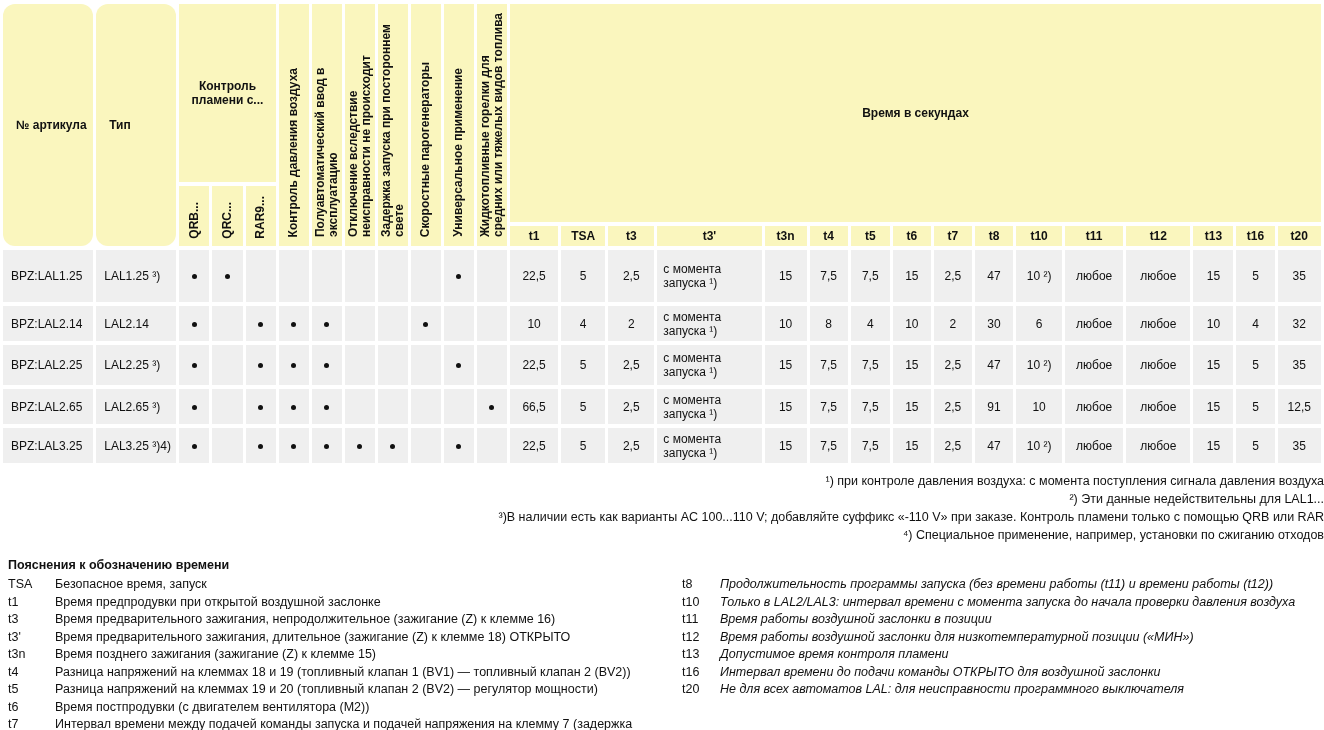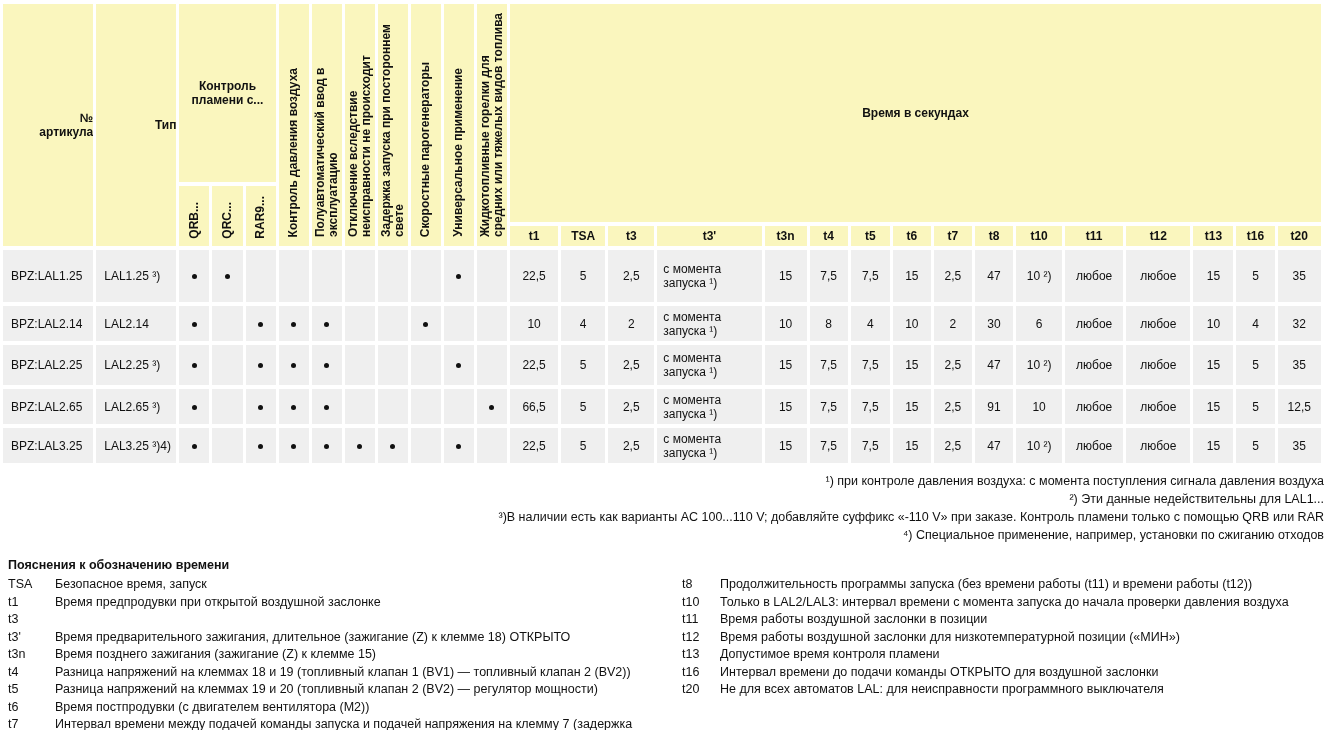--- a/index.html
+++ b/index.html
@@ -17,21 +17,21 @@
     border-collapse: separate;
     border-spacing: 3px 4px;
   }
   table.main th, table.main td {
     background: #efefef;
     font-size: 12px;
     overflow: hidden;
   }
   table.main th { background: #faf6be; font-weight: bold; }
 
-  th.h-left { text-align: right; vertical-align: middle; padding-left: 24px; }
+  th.h-left { text-align: left; vertical-align: middle; padding-left: 13px; border-radius: 12px; }
   th.h-group { text-align: center; vertical-align: middle; padding: 0 4px; }
 
   th.vcell { vertical-align: bottom; text-align: center; padding-bottom: 6px; }
   .vtext {
     display: inline-block;
     writing-mode: vertical-rl;
     transform: rotate(180deg);
     max-height: 228px;
     line-height: 13px;
     font-size: 12px;
@@ -65,21 +65,21 @@
   .expl-title { font-size: 12.5px; font-weight: bold; line-height: 17px; margin-bottom: 2px; }
   .expl-cols { display: flex; align-items: flex-start; }
   .expl-col-left { width: 674px; flex: none; }
   .expl-col-right { flex: 1; }
   .expl-row { display: flex; align-items: flex-start; }
   .expl-term { flex: none; font-size: 12.5px; line-height: 17.5px; }
   .expl-term.w46 { width: 47px; }
   .expl-term.w38 { width: 38px; }
   .expl-def { font-size: 12.5px; line-height: 17.5px; }
   .expl-col-left .expl-def { max-width: 618px; }
-  .expl-col-right .expl-def { max-width: 592px; }
+  .expl-col-right .expl-def { max-width: 592px; font-style: italic; }
 </style>
 </head>
 <body>
 
 <table class="main">
   <colgroup>
     <col style="width:90px">
       <col style="width:80px">
     <col style="width:30px">
       <col style="width:30px">
@@ -314,20 +314,21 @@
         <div class="expl-row">
           <span class="expl-term w46">TSA</span>
           <span class="expl-def">Безопасное время, запуск</span>
         </div>
         <div class="expl-row">
           <span class="expl-term w46">t1</span>
           <span class="expl-def">Время предпродувки при открытой воздушной заслонке</span>
         </div>
         <div class="expl-row">
           <span class="expl-term w46">t3</span>
+          <span class="expl-def">Время предварительного зажигания, непродолжительное (зажигание (Z) к клемме 16)</span>
         </div>
         <div class="expl-row">
           <span class="expl-term w46">t3'</span>
           <span class="expl-def">Время предварительного зажигания, длительное (зажигание (Z) к клемме 18) ОТКРЫТО</span>
         </div>
         <div class="expl-row">
           <span class="expl-term w46">t3n</span>
           <span class="expl-def">Время позднего зажигания (зажигание (Z) к клемме 15)</span>
         </div>
         <div class="expl-row">

